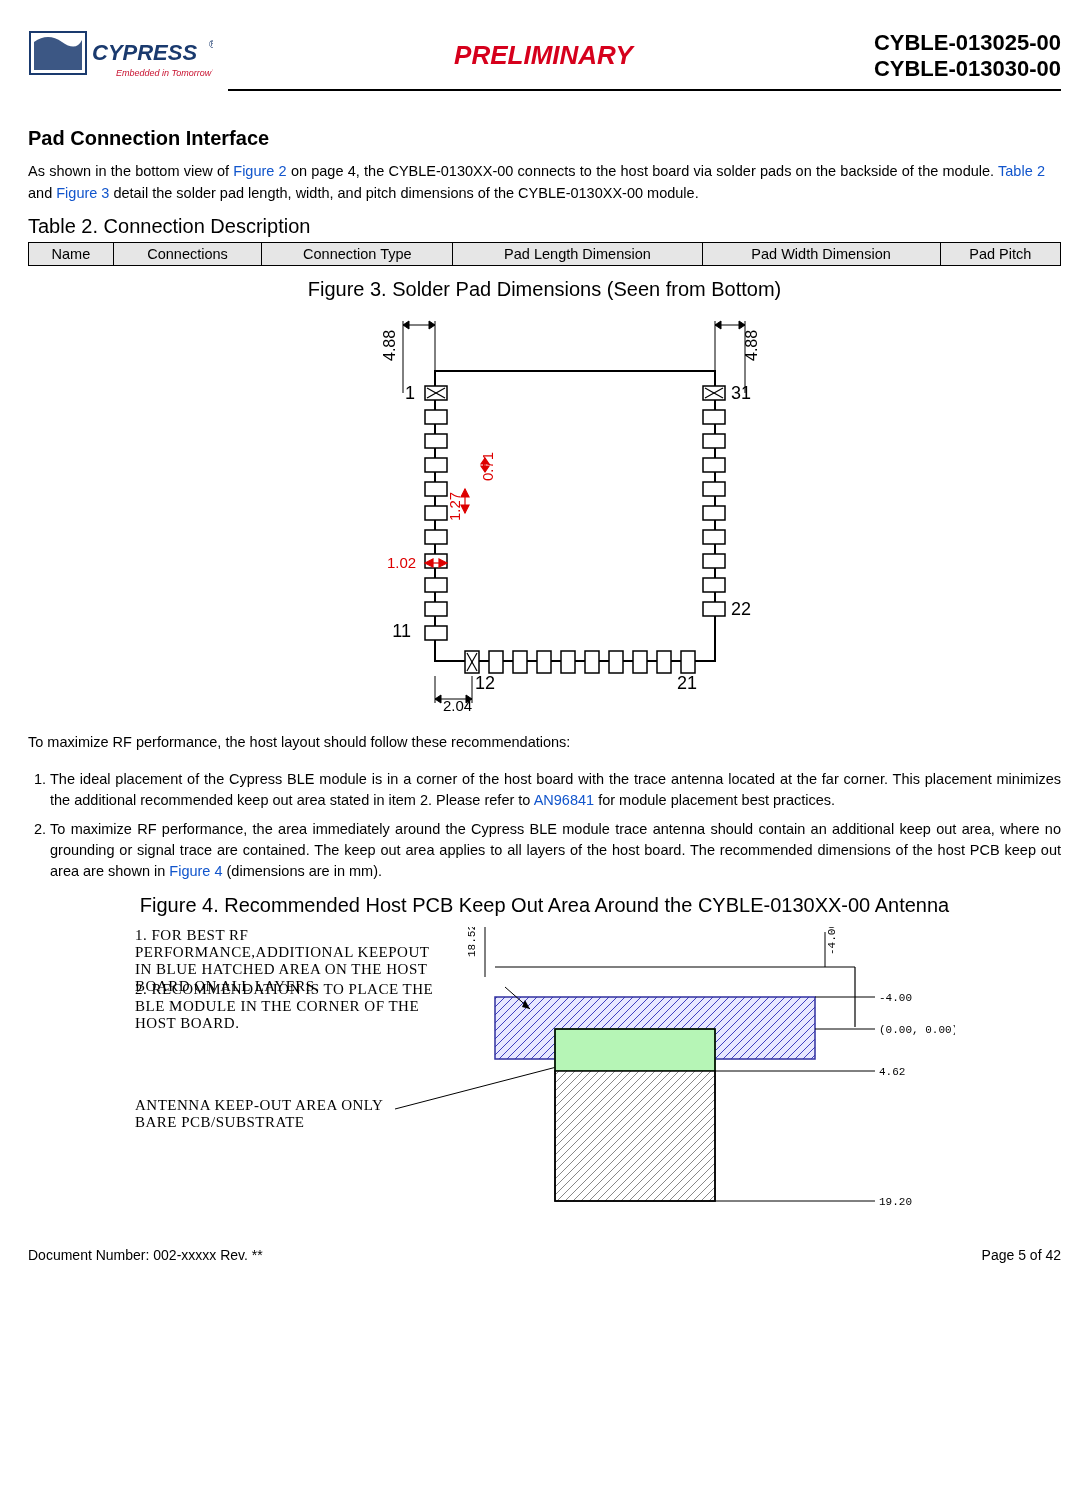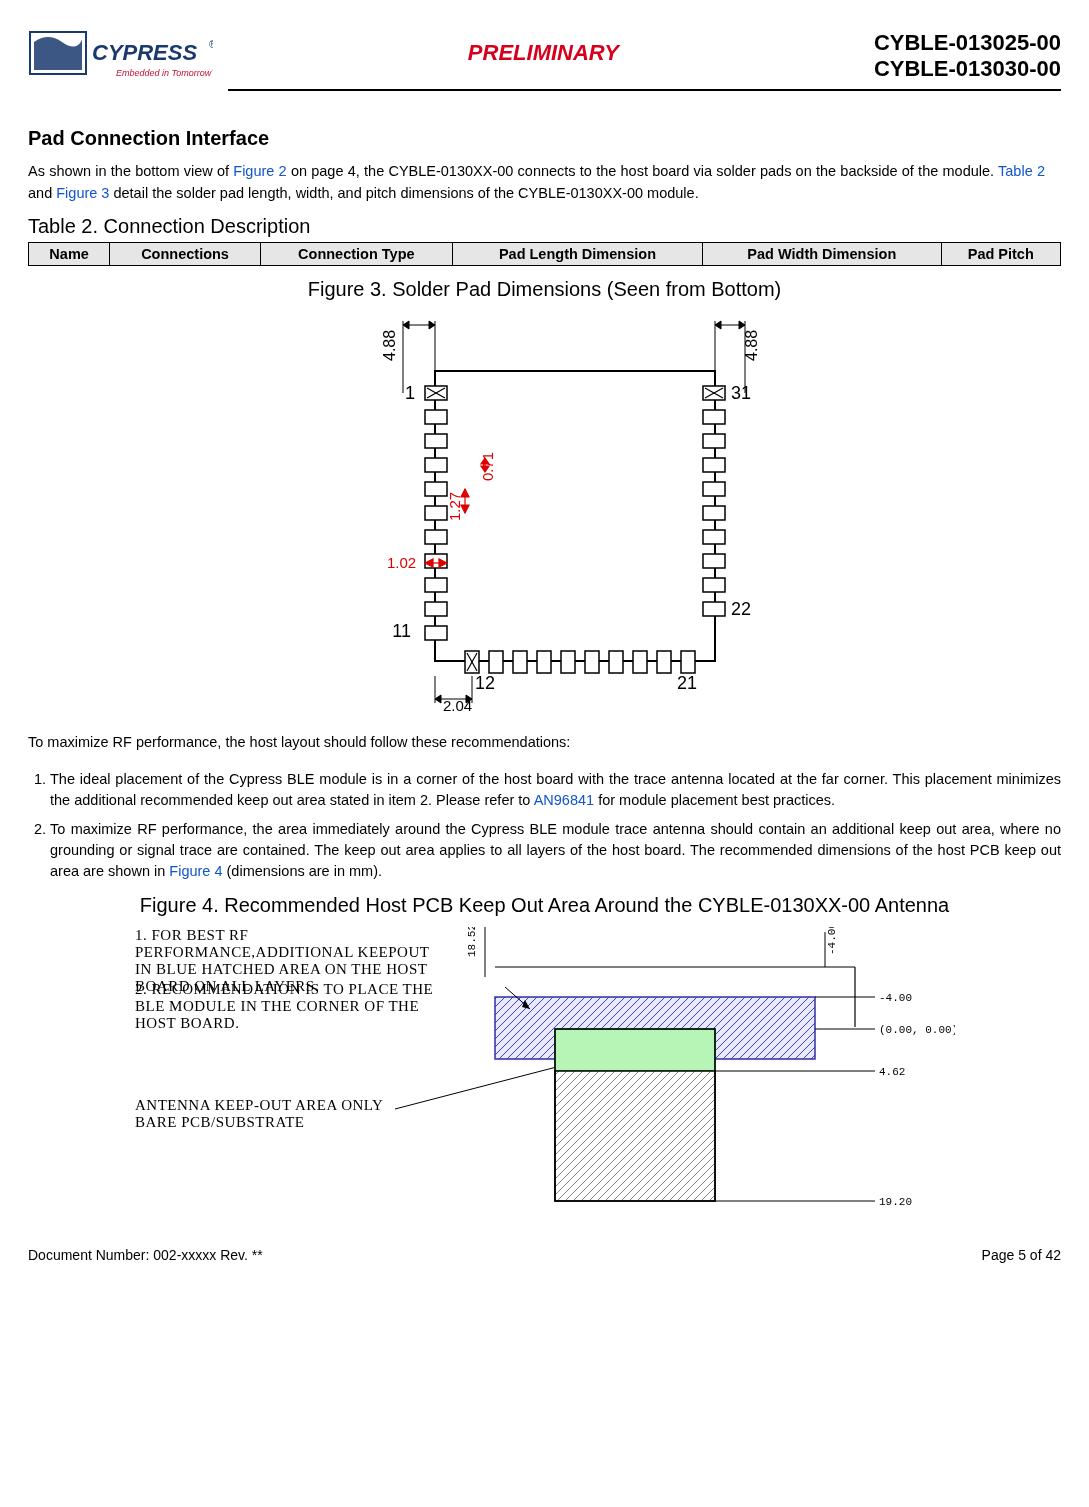--- a/index.html
+++ b/index.html
@@ -22,21 +22,21 @@
     display: flex;
     align-items: center;
     gap: 6px;
     justify-content: flex-end;
   }
   .logo-svg { flex: none; }
   .prelim {
     color: #d6001c;
     font-weight: bold;
     font-style: italic;
-    font-size: 22px;
+    font-size: 26px;
     margin-top: 10px;
   }
   .part-nums {
     text-align: center;
     font-weight: bold;
     font-size: 22px;
     line-height: 1.18;
   }
   .hr {
     border: none;
@@ -66,21 +66,21 @@
     width: 100%;
     font-size: 14.5px;
   }
   table.conn th, table.conn td {
     border: 1px solid #000;
     padding: 3px 8px;
     text-align: center;
   }
   table.conn th {
     background: #e6e6e6;
-    font-weight: bold;
+    font-weight: normal;
   }
   .fig-box {
     display: flex;
     justify-content: center;
     margin-bottom: 20px;
   }
   ol.rec {
     margin: 16px 0 0 0;
     padding-left: 22px;
   }

